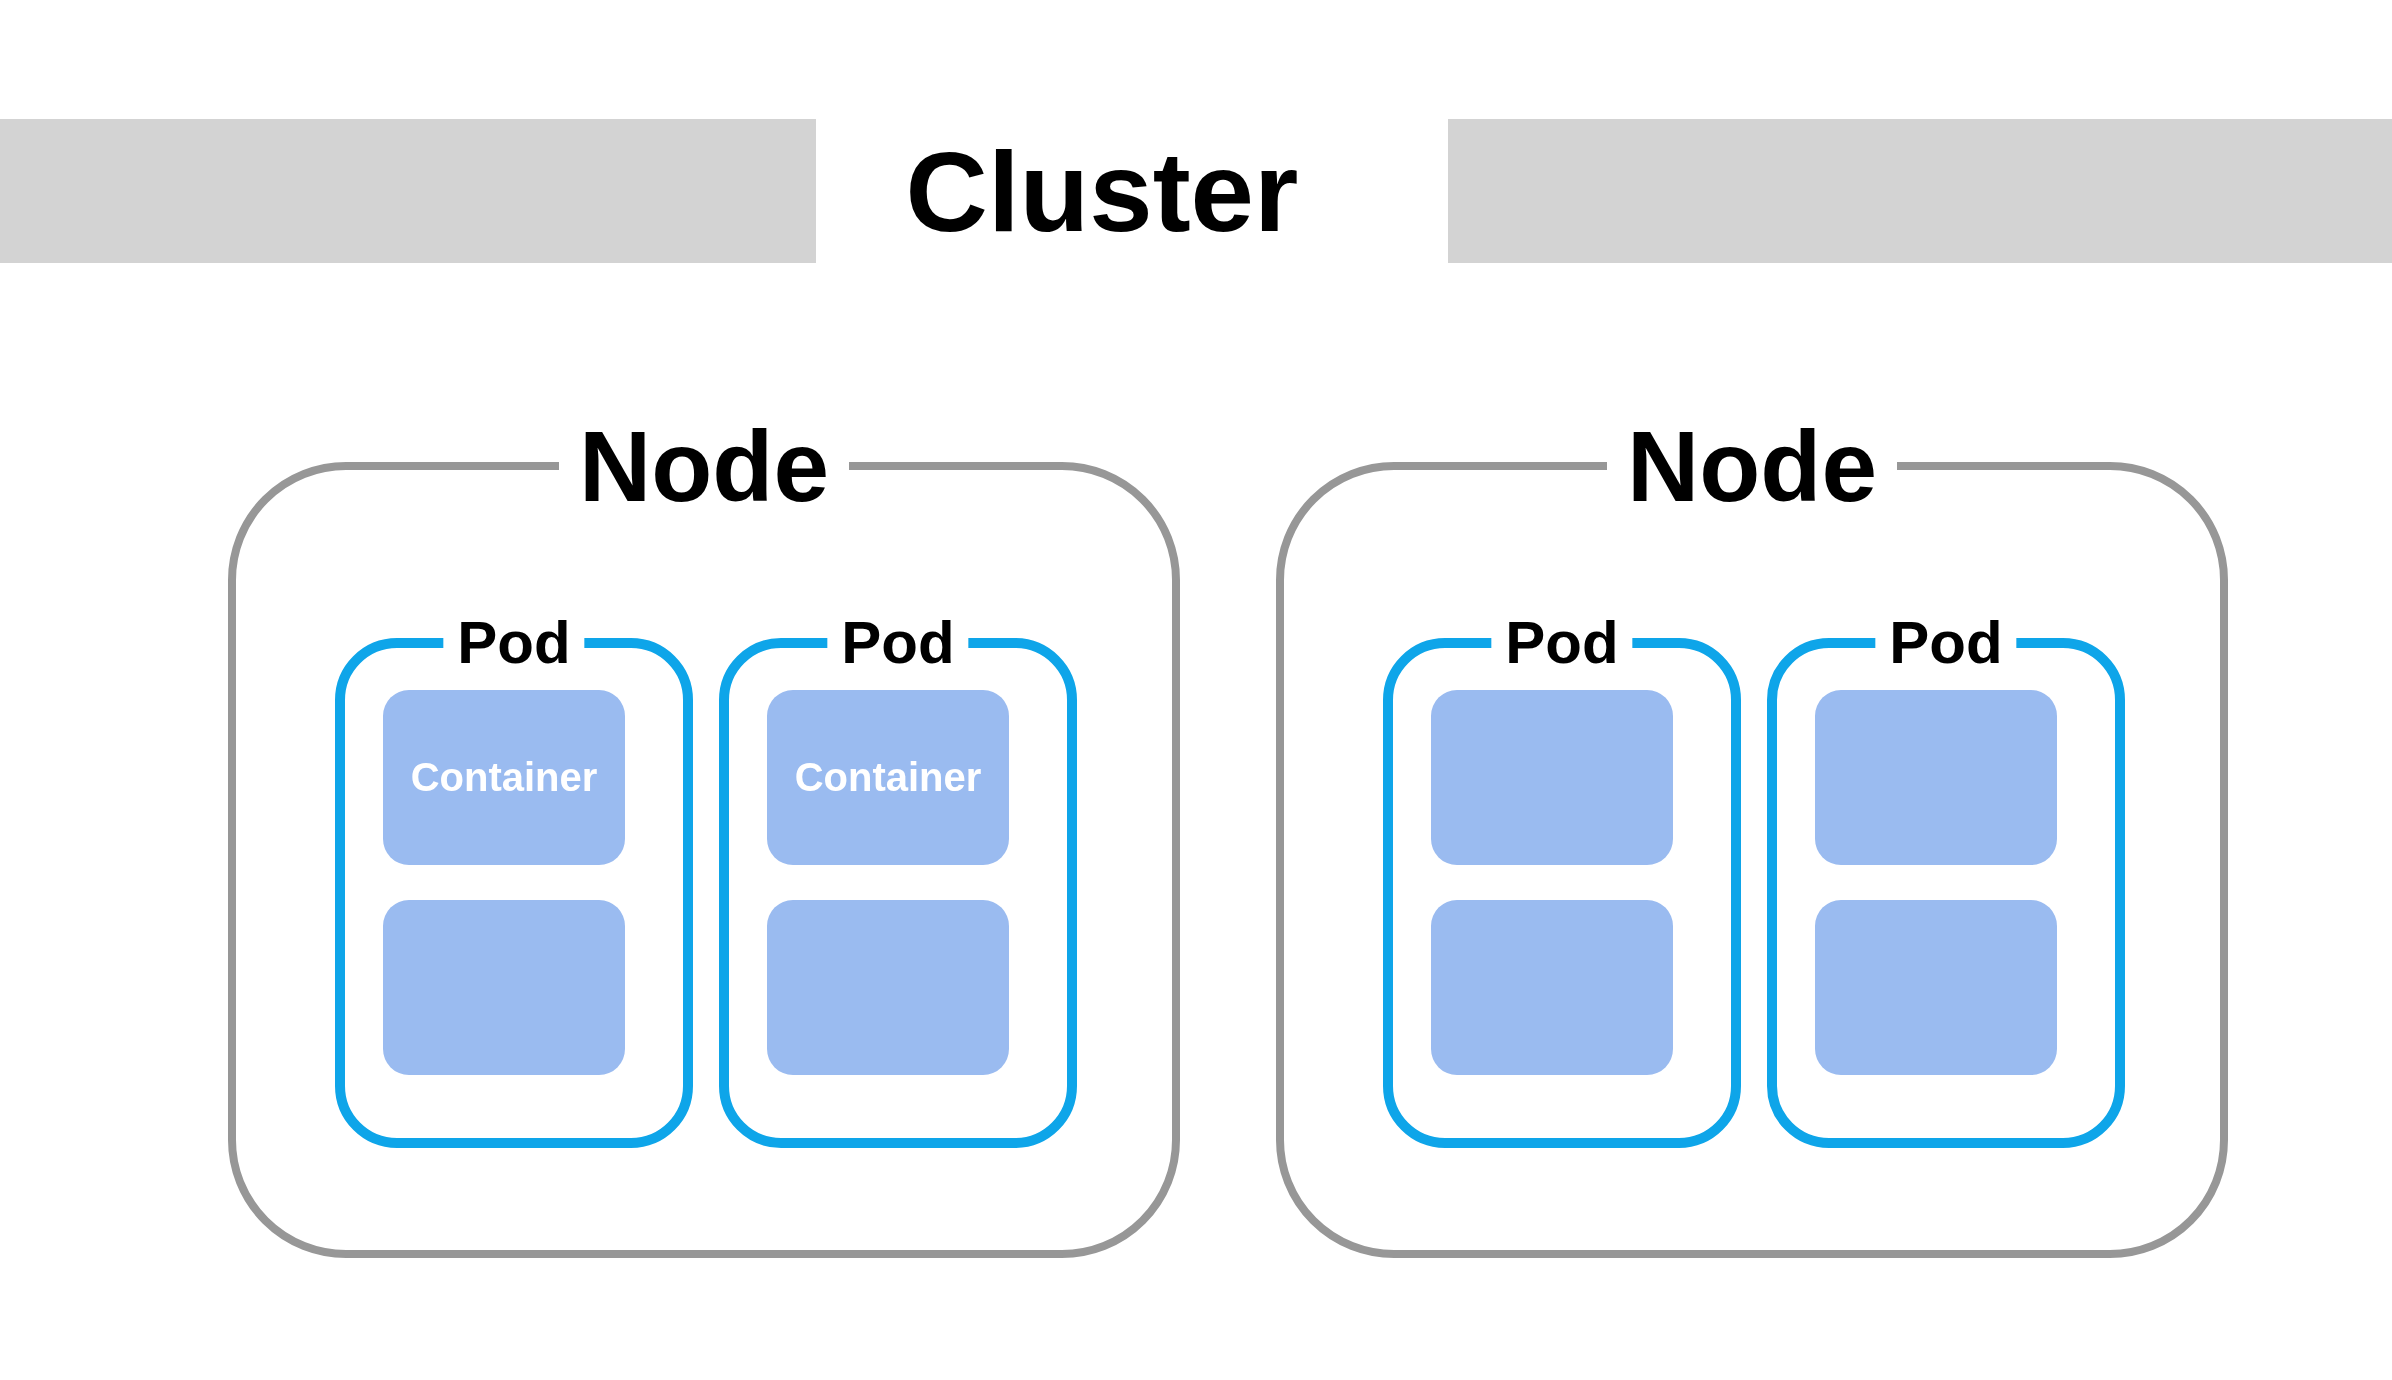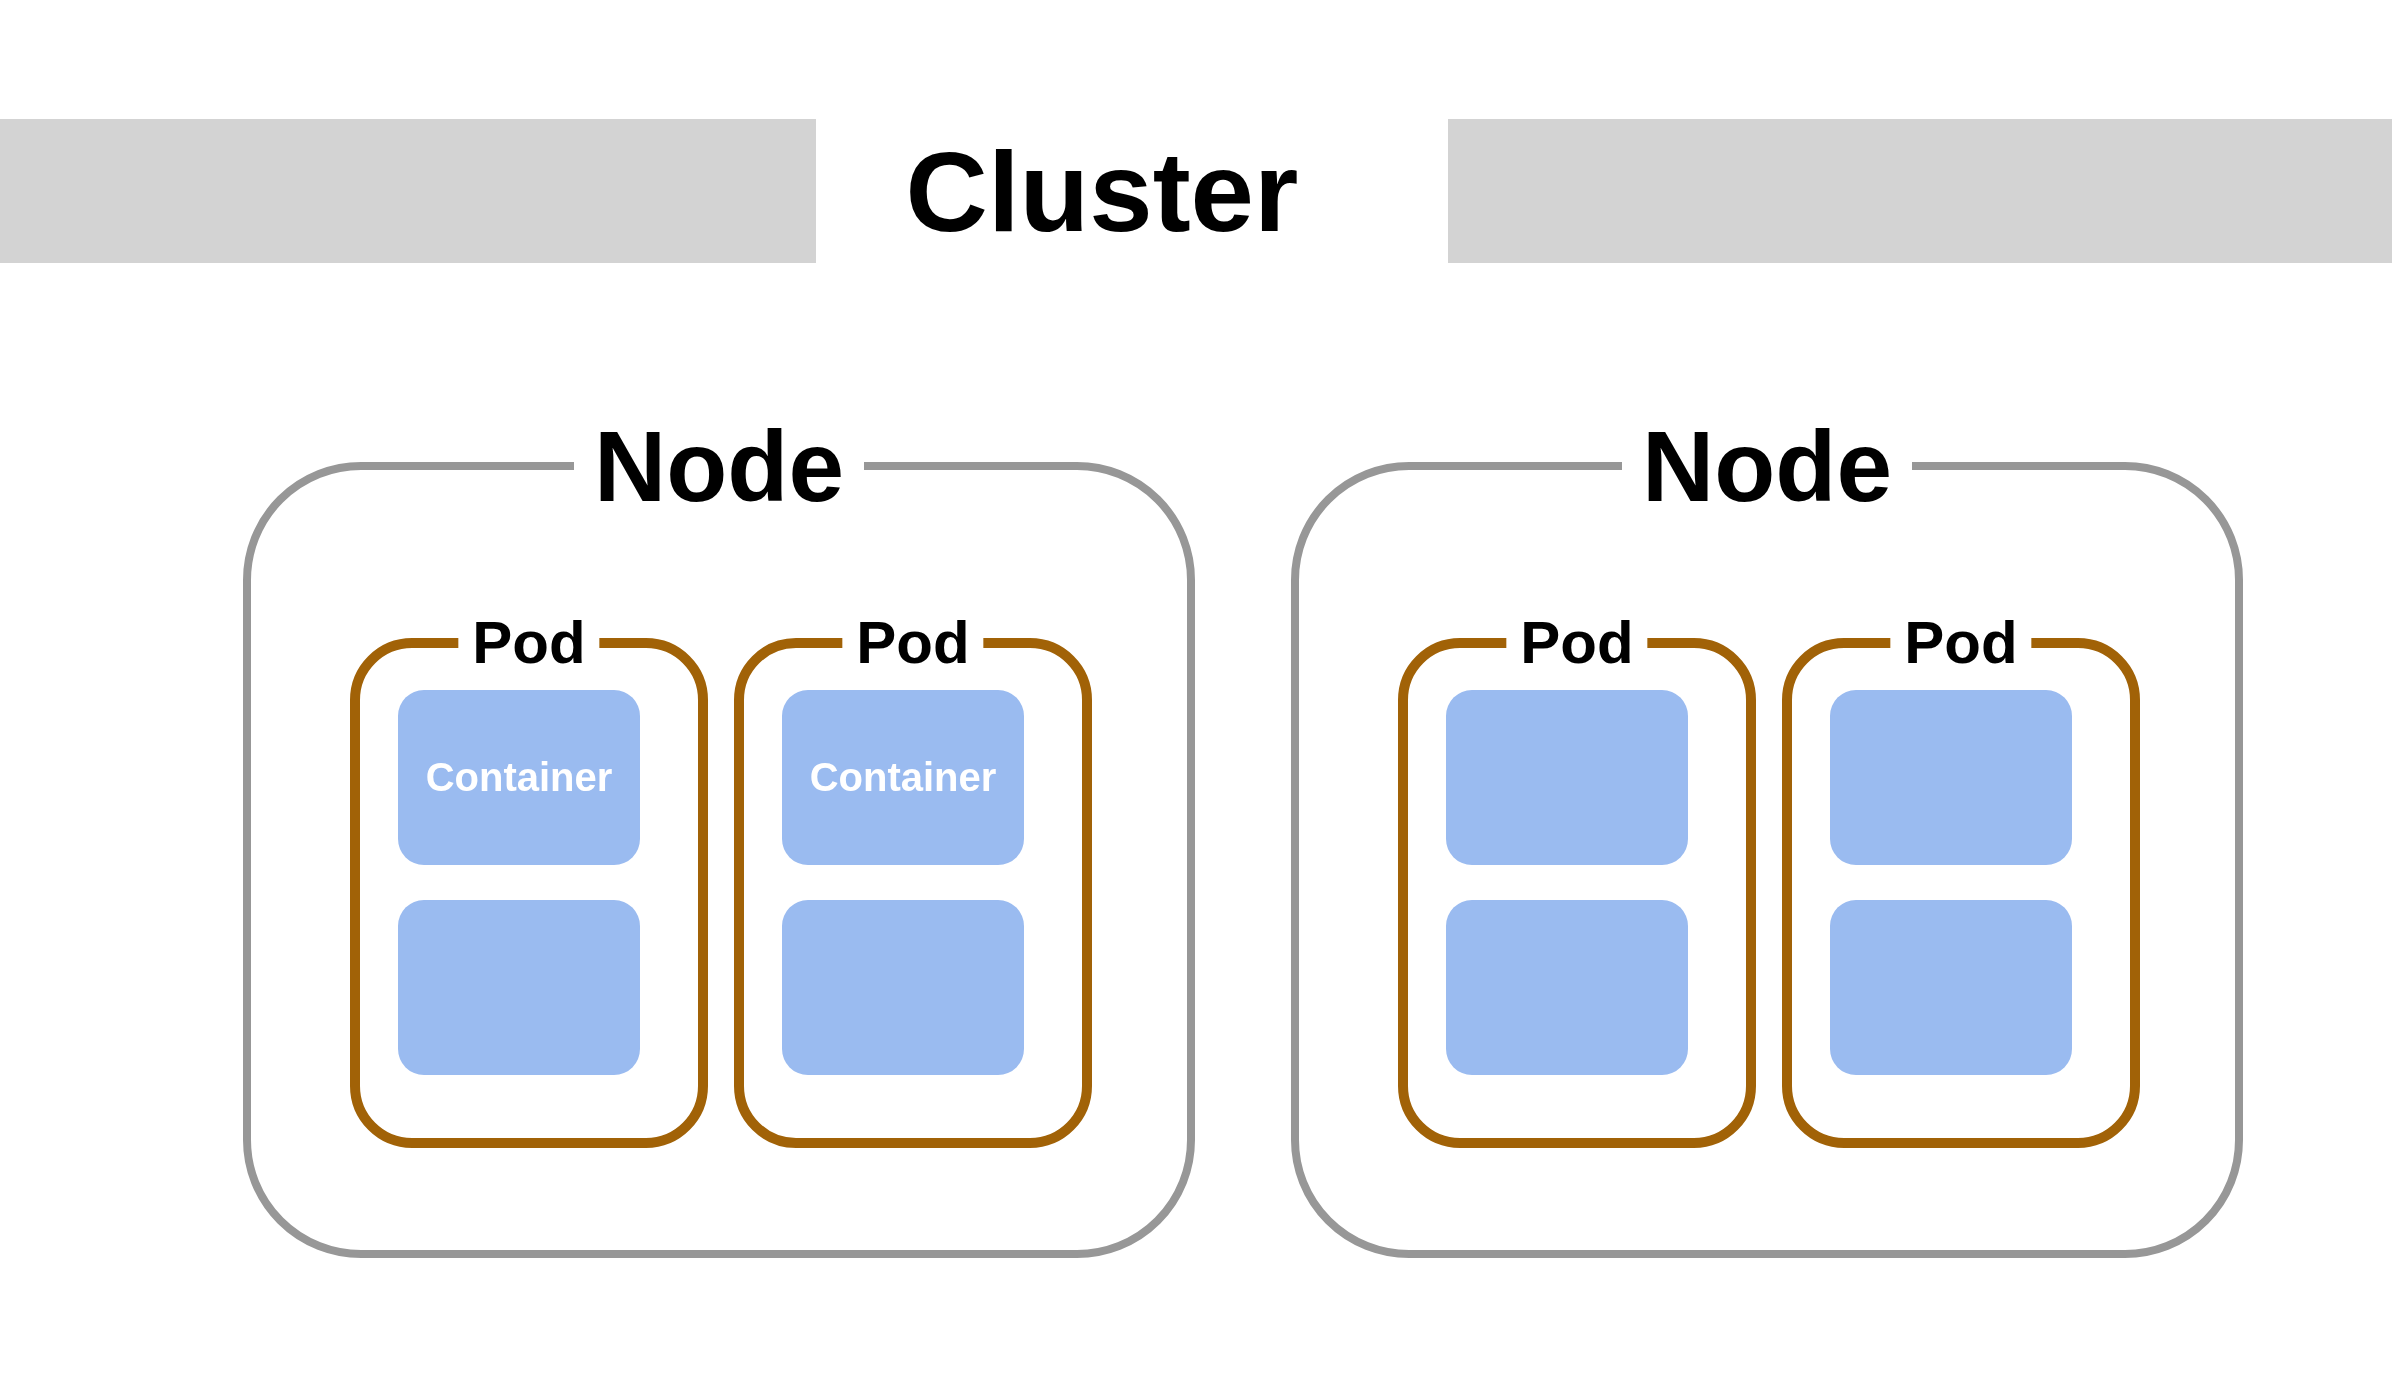--- a/index.html
+++ b/index.html
@@ -37,21 +37,20 @@
   }
 
   
   .node {
     position: absolute;
     top: 462px;
     width: 936px;
     height: 780px;
     border: 8px solid #979797;
     border-radius: 118px;
-    margin-left: 15px;
   }
   .node.n1 { left: 228px; }
   .node.n2 { left: 1276px; }
   .node-label {
     position: absolute;
     top: -56px;
     left: 50%;
     transform: translateX(-50%);
     background: #ffffff;
     padding: 0 20px;
@@ -61,21 +60,21 @@
     color: #000000;
     white-space: nowrap;
   }
 
   
   .pod {
     position: absolute;
     top: 168px;
     width: 338px;
     height: 490px;
-    border: 10px solid #a16207;
+    border: 10px solid #0ea5e9;
     border-radius: 62px;
   }
   .pod.p1 { left: 99px; }
   .pod.p2 { left: 483px; }
   .pod-label {
     position: absolute;
     top: -37px;
     left: 50%;
     transform: translateX(-50%);
     background: #ffffff;

